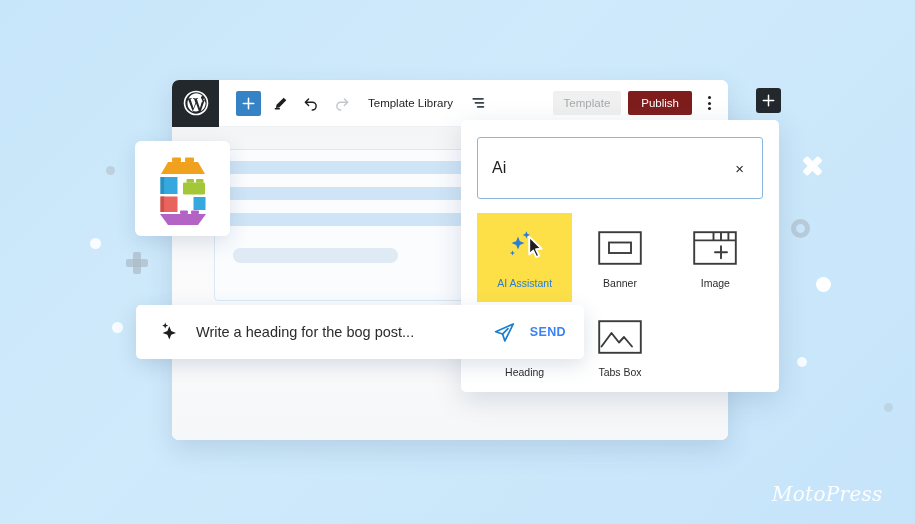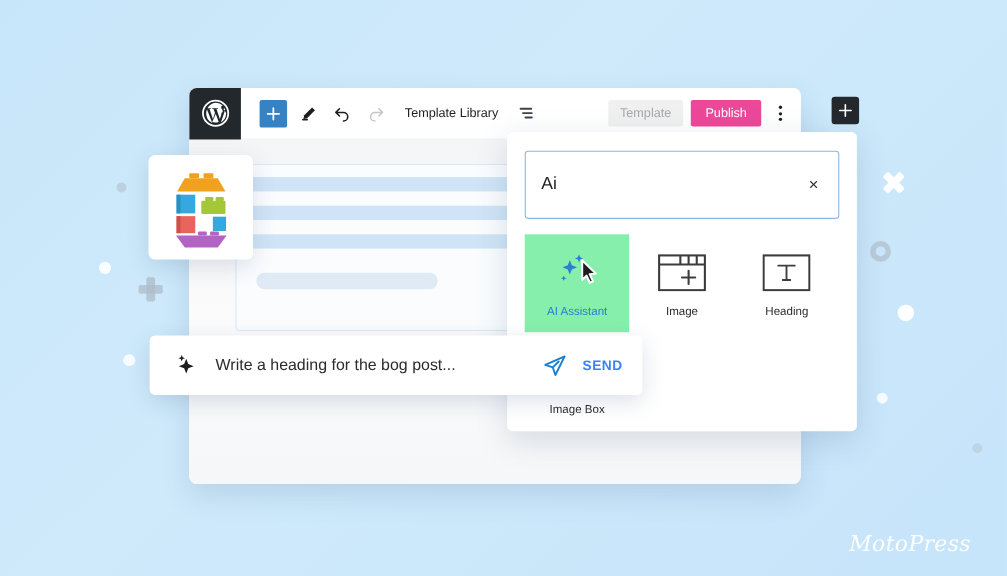--- a/index.html
+++ b/index.html
@@ -101,21 +101,21 @@
     background: #f0f0f0;
     color: #a7aaad;
     font-size: 11.5px;
     padding: 6px 11px;
     border-radius: 2px;
     margin-right: 7px;
     white-space: nowrap;
   }
 
   .btn-publish {
-    background: #ec4899;
+    background: #7f1d1d;
     color: #ffffff;
     font-size: 11.5px;
     padding: 6px 13px;
     border-radius: 2px;
     white-space: nowrap;
   }
 
   .btn-kebab {
     width: 26px; height: 30px;
     margin: 0 6px 0 4px;
@@ -226,21 +226,21 @@
   .widget {
     display: flex;
     flex-direction: column;
     align-items: center;
     justify-content: center;
     gap: 8px;
     cursor: pointer;
   }
 
   .widget.active {
-    background: #86efac;
+    background: #fde047;
     justify-content: center;
   }
 
   .widget-icon {
     height: 42px;
     display: flex;
     align-items: center;
     justify-content: center;
     position: relative;
   }
@@ -428,20 +428,29 @@
             <path d="M24.4 2.2l1.05 2.65 2.65 1.05-2.65 1.05-1.05 2.65-1.05-2.65-2.65-1.05 2.65-1.05z" fill="#2d7dd2"></path>
             <path d="M10.5 21.4l.72 1.82 1.82.72-1.82.72-.72 1.82-.72-1.82-1.82-.72 1.82-.72z" fill="#2d7dd2"></path>
             <g>
               <path d="M27.2 7.6l12.4 12.1-5.55.55 3.1 6.5-2.9 1.35-3.05-6.5-3.95 3.85z" fill="#1e1e1e" stroke="#ffffff" stroke-width="1.9" stroke-linejoin="round"></path>
             </g>
           </svg>
         </div>
         <div class="widget-label">AI Assistant</div>
       </div>
 
+      <div class="widget">
+        <div class="widget-icon">
+          <svg width="44" height="34" viewBox="0 0 44 34" aria-hidden="true">
+            <rect x="1.2" y="1.2" width="41.6" height="31.6" fill="none" stroke="#3c3c3c" stroke-width="1.9"></rect>
+            <rect x="11" y="11.5" width="22" height="10.5" fill="none" stroke="#3c3c3c" stroke-width="1.9"></rect>
+          </svg>
+        </div>
+        <div class="widget-label">Banner</div>
+      </div>
 
       <div class="widget">
         <div class="widget-icon">
           <svg width="44" height="34" viewBox="0 0 44 34" aria-hidden="true">
             <rect x="1.2" y="1.2" width="41.6" height="31.6" fill="none" stroke="#3c3c3c" stroke-width="1.9"></rect>
             <path d="M1.2 9.4h41.6" stroke="#3c3c3c" stroke-width="1.9"></path>
             <path d="M20.5 1.2v8.2M28 1.2v8.2M35.4 1.2v8.2" stroke="#3c3c3c" stroke-width="1.9"></path>
             <path d="M22 21.2h12M28 15.2v12" stroke="#3c3c3c" stroke-width="1.9" stroke-linecap="round"></path>
           </svg>
         </div>
@@ -458,21 +467,21 @@
         <div class="widget-label">Heading</div>
       </div>
 
       <div class="widget">
         <div class="widget-icon">
           <svg width="44" height="34" viewBox="0 0 44 34" aria-hidden="true">
             <rect x="1.2" y="1.2" width="41.6" height="31.6" fill="none" stroke="#3c3c3c" stroke-width="1.9"></rect>
             <path d="M3.5 26.5l10-13.5 7.5 9.5 5-5.5 8 9.5" fill="none" stroke="#3c3c3c" stroke-width="1.9" stroke-linejoin="round" stroke-linecap="round"></path>
           </svg>
         </div>
-        <div class="widget-label">Image Box</div>
+        <div class="widget-label">Tabs Box</div>
       </div>
 
     </div>
   </div>
 
   <div class="prompt-bar">
     <span style="display:flex;">
       <svg width="24" height="24" viewBox="0 0 24 24" aria-hidden="true">
         <path d="M11.3 6.2l1.9 4.8 4.8 1.9-4.8 1.9-1.9 4.8-1.9-4.8-4.8-1.9 4.8-1.9z" fill="#1e1e1e"></path>
         <path d="M7.2 2.6l.85 2.15 2.15.85-2.15.85-.85 2.15-.85-2.15-2.15-.85 2.15-.85z" fill="#1e1e1e"></path>

